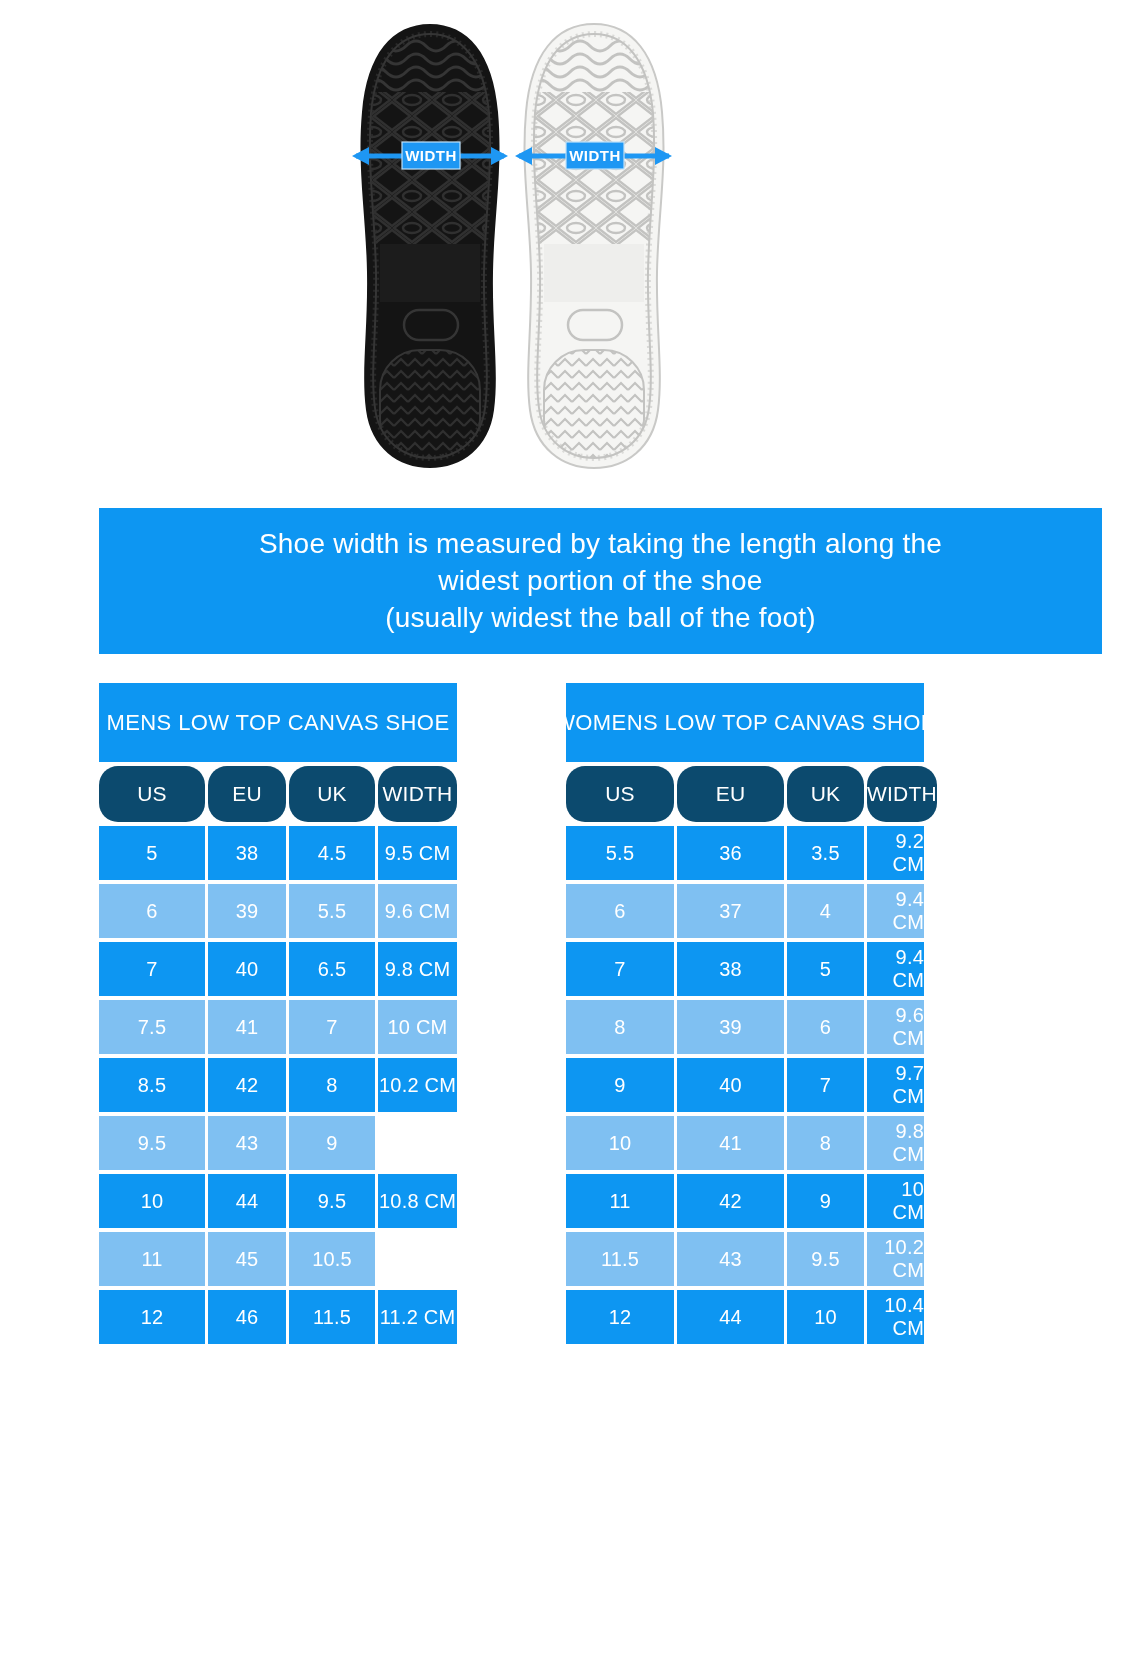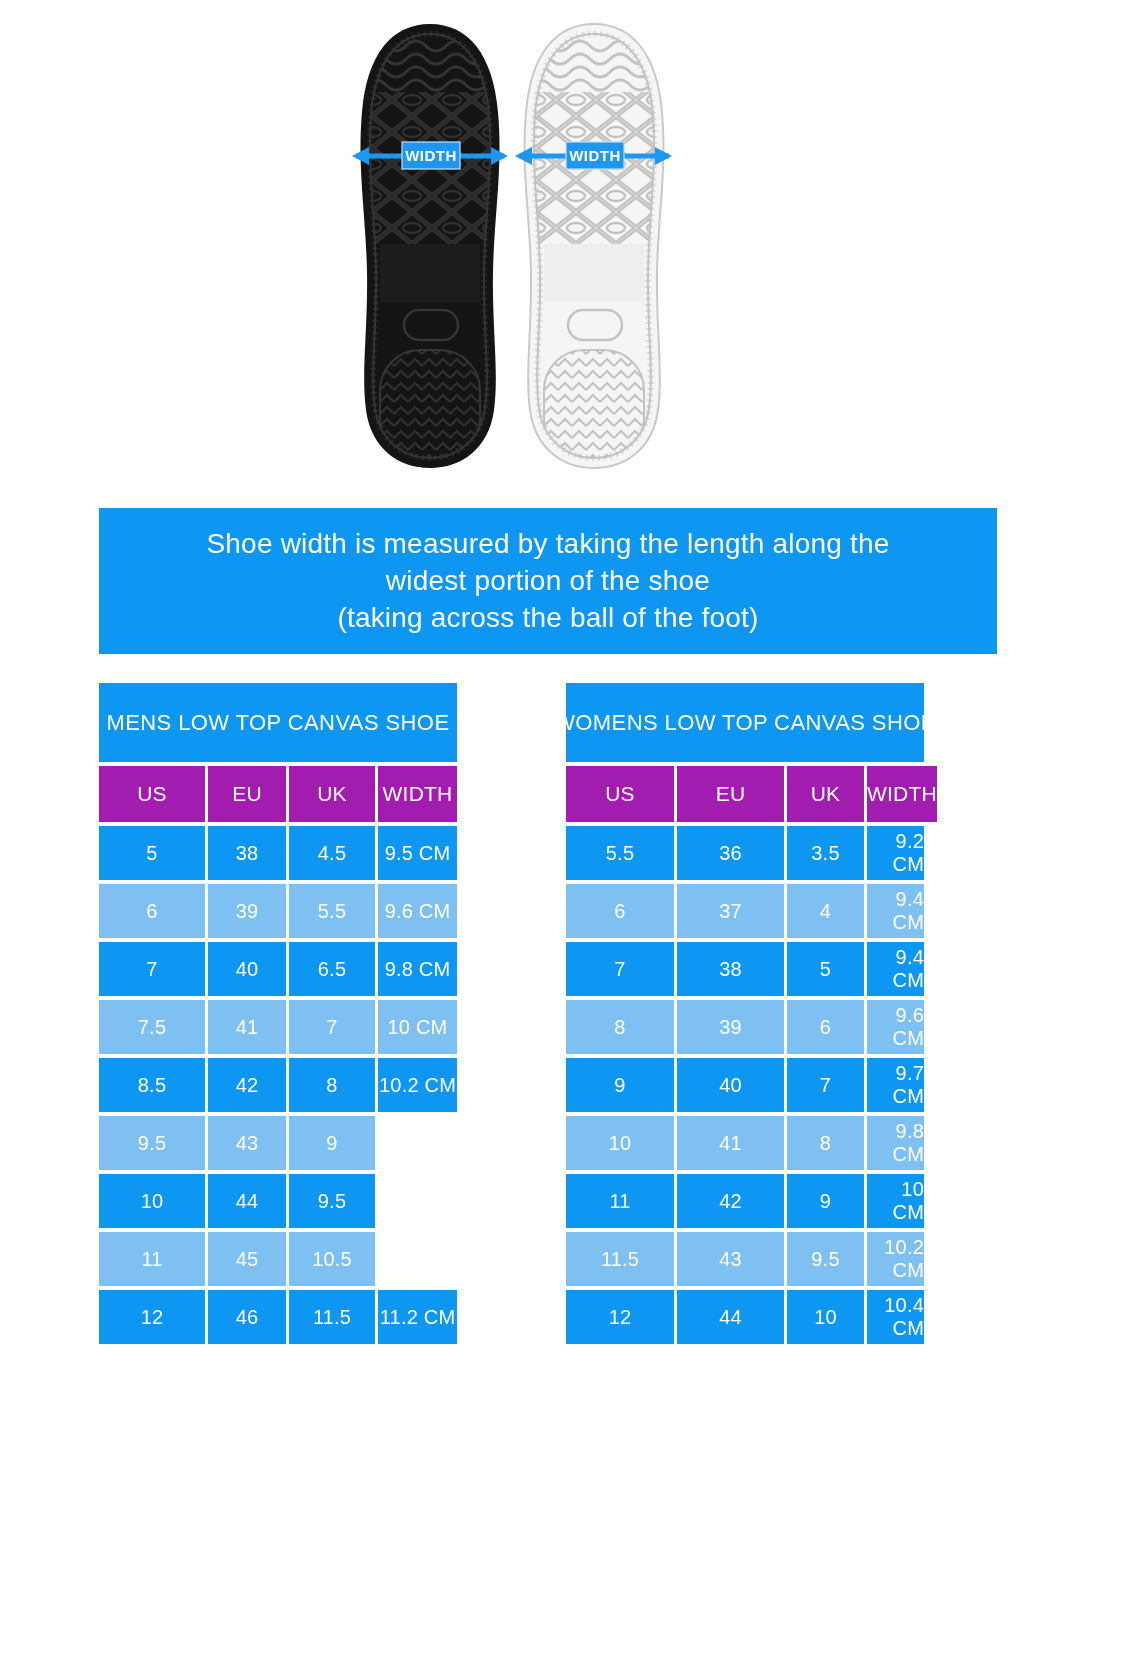--- a/index.html
+++ b/index.html
@@ -11,21 +11,21 @@
 
   
   .soles-wrap{position:absolute;left:352px;top:20px;width:320px;height:452px;}
   svg text.wlabel{
     font-family:"Liberation Sans",sans-serif;font-weight:bold;font-size:15px;
     fill:#ffffff;letter-spacing:.5px;
   }
 
   
   .banner{
-    position:absolute;left:99px;top:508px;width:898px;height:146px;
+    position:absolute;left:99px;top:508px;width:1003px;height:146px;
     background:#0d96f2;color:#ffffff;text-align:center;
     font-size:28px;line-height:37px;box-sizing:border-box;padding-top:17px;
     letter-spacing:.2px;
   }
 
   
   .table{position:absolute;top:683px;width:358px;}
   .table-mens{left:99px;}
   .table-womens{left:566px;text-align:right;}
   .ttitle{
@@ -34,21 +34,21 @@
     font-size:22px;letter-spacing:.4px;white-space:nowrap;
   }
   .trow{display:grid;gap:3px;height:54px;margin-top:4px;}
   .table-mens .trow{grid-template-columns:106px 78px 86px 1fr;}
   .table-womens .trow{grid-template-columns:108px 107px 77px 1fr;}
   .trow.thead{height:56px;}
   .cell{
     display:flex;align-items:center;justify-content:center;
     color:#ffffff;font-size:20px;letter-spacing:.2px;
   }
-  .thead .cell{background:#a21caf;font-size:21px;}
+  .thead .cell{background:#0c4a6e;font-size:21px;border-radius:19px;}
   .dark .cell{background:#0d96f2;}
   .light .cell{background:#7fc0f2;}
 </style>
 </head>
 <body>
 
 <div class="canvas">
 
   <div class="soles-wrap">
     <svg width="320" height="452" viewBox="0 0 320 452">
@@ -134,21 +134,21 @@
         <polygon points="320,136 303,127 303,145" fill="#1e97f3"></polygon>
         <rect x="214" y="122" width="58" height="27" fill="#1e97f3" stroke="#bfe2fa" stroke-width="1.2"></rect>
         <text class="wlabel" x="243" y="141" text-anchor="middle">WIDTH</text>
       </g>
     </svg>
   </div>
 
   <div class="banner">
     <div>Shoe width is measured by taking the length along the</div>
     <div>widest portion of the shoe</div>
-    <div>(taking across the ball of the foot)</div>
+    <div>(usually widest the ball of the foot)</div>
   </div>
 
   <section class="table table-mens">
     <header class="ttitle">MENS LOW TOP CANVAS SHOE</header>
     <div class="trow thead">
         <div class="cell">US</div>
         <div class="cell">EU</div>
         <div class="cell">UK</div>
         <div class="cell">WIDTH</div>
       </div>
@@ -184,20 +184,21 @@
       </div>
       <div class="trow light">
         <div class="cell">9.5</div>
         <div class="cell">43</div>
         <div class="cell">9</div>
       </div>
       <div class="trow dark">
         <div class="cell">10</div>
         <div class="cell">44</div>
         <div class="cell">9.5</div>
+        <div class="cell">10.8 CM</div>
       </div>
       <div class="trow light">
         <div class="cell">11</div>
         <div class="cell">45</div>
         <div class="cell">10.5</div>
       </div>
       <div class="trow dark">
         <div class="cell">12</div>
         <div class="cell">46</div>
         <div class="cell">11.5</div>

